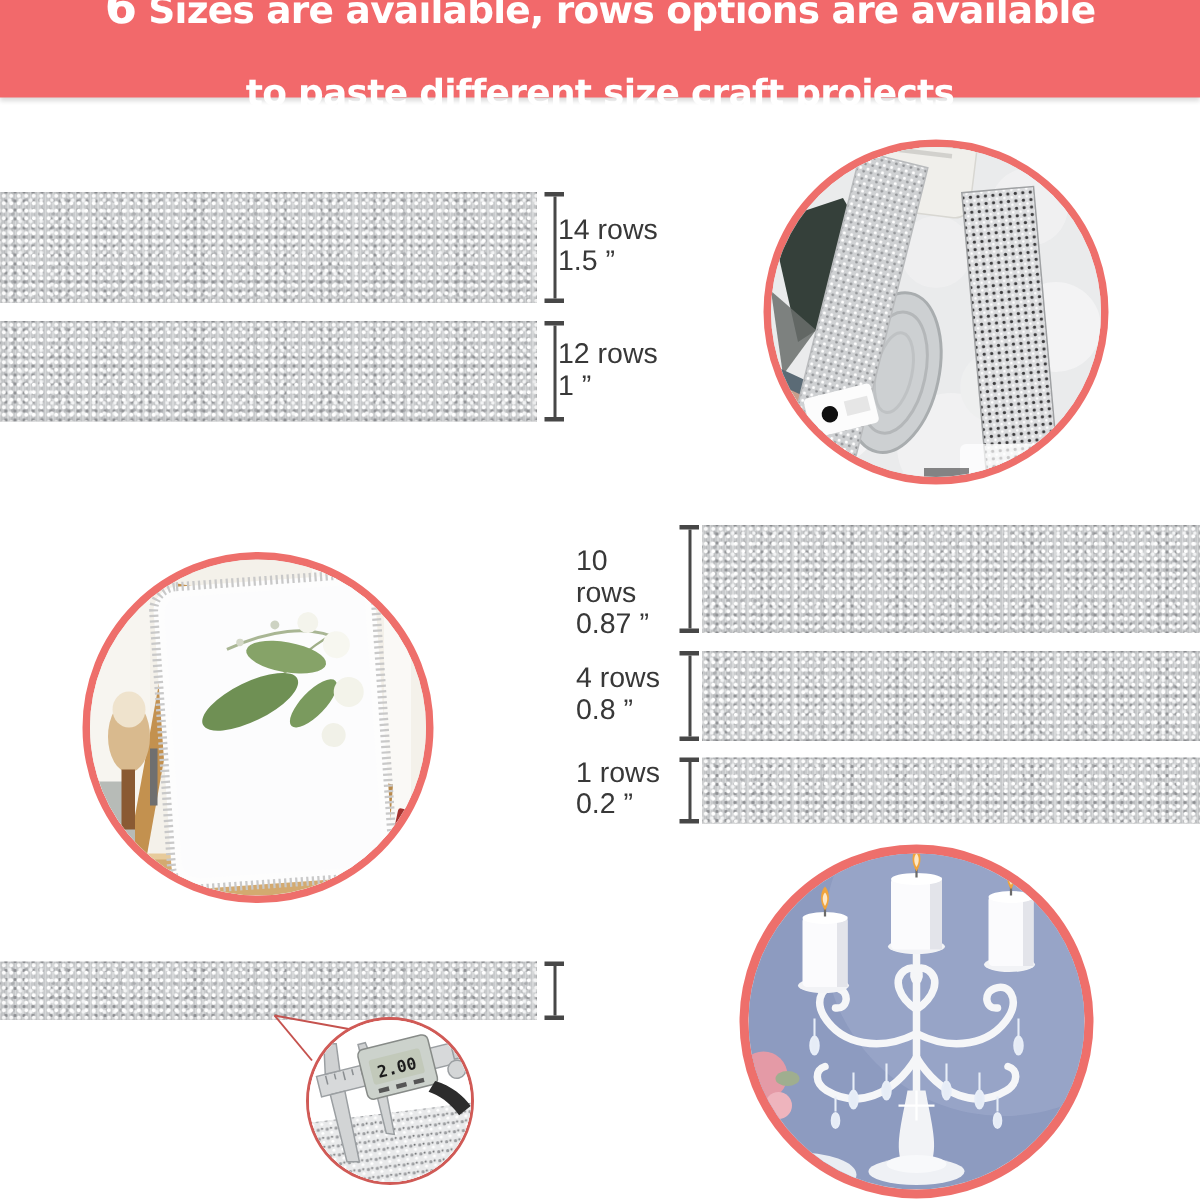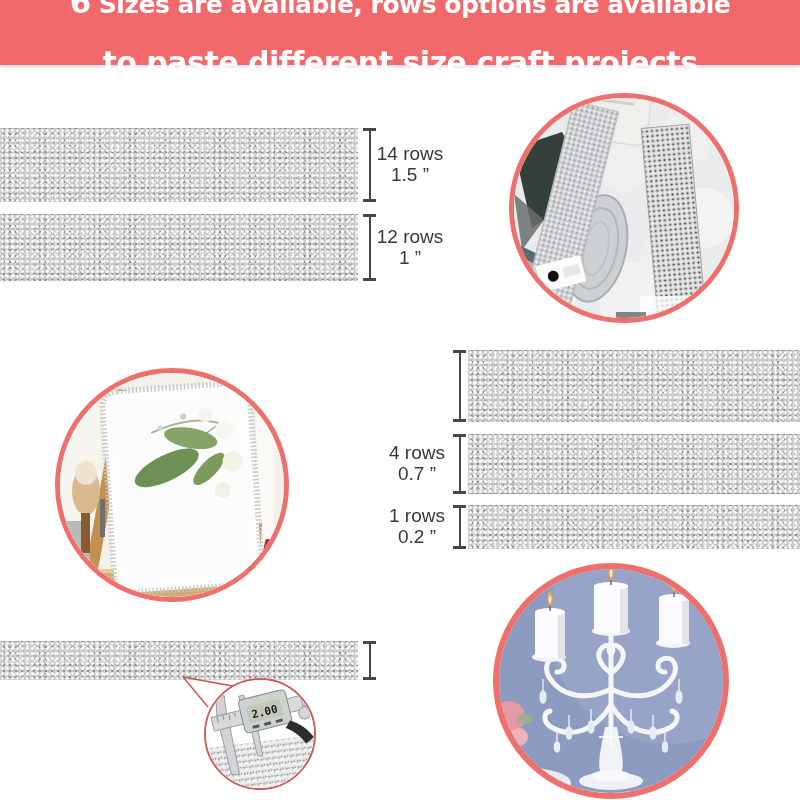--- a/index.html
+++ b/index.html
@@ -6,21 +6,21 @@
   .page{position:relative;width:800px;height:800px;background:#fff;overflow:hidden;
         font-family:"Liberation Sans",sans-serif;}
 
   
   .banner{position:absolute;left:0;top:0;width:800px;height:65px;background:#f2696b;color:#fff;
           display:flex;flex-direction:column;align-items:center;justify-content:center;
           font-family:"DejaVu Sans",sans-serif;font-weight:bold;line-height:1.08;
           box-shadow:0 2px 3px rgba(0,0,0,.14);}
   .banner .l1{font-size:25px;letter-spacing:-0.5px;display:flex;align-items:baseline;gap:8px;}
   .banner .num{font-size:31px;}
-  .banner .l2{font-size:30px;letter-spacing:-0.5px;margin-top:28px;}
+  .banner .l2{font-size:24px;letter-spacing:-0.5px;margin-top:28px;}
 
   
   .rhinestone{
     background-color:#c8cacc;
     background-image:
       radial-gradient(circle, #ffffff 1px, rgba(255,255,255,0) 1.7px),
       radial-gradient(circle, #f2f3f4 1px, rgba(255,255,255,0) 1.6px),
       radial-gradient(circle, #8f9194 .8px, rgba(0,0,0,0) 1.4px),
       radial-gradient(circle, #aaacaf .9px, rgba(0,0,0,0) 1.5px),
       repeating-linear-gradient(90deg, rgba(255,255,255,.28) 0 1px, rgba(0,0,0,0) 1px 2.6px,
@@ -28,21 +28,21 @@
     background-size:5px 5px,7px 7px,6px 6px,9px 9px,100% 100%;
     background-position:0 0,3px 2px,1px 3px,4px 1px,0 0;
     box-shadow:inset 0 0 4px rgba(0,0,0,.12);
   }
   .strip{position:absolute;}
 
   
   .bracket{position:absolute;width:13px;box-sizing:border-box;
            border-top:3px solid #474747;border-bottom:3px solid #474747;
            background:linear-gradient(#474747,#474747) center/2px 100% no-repeat;}
-  .sizelabel{position:absolute;color:#383838;text-align:center;font-size:19px;line-height:21px;
+  .sizelabel{position:absolute;color:#383838;font-size:19px;line-height:21px;
              font-family:"Liberation Sans",sans-serif;}
 
   
   .photo{position:absolute;border-radius:50%;border:5px solid #ee6f6b;overflow:hidden;
          box-sizing:border-box;background:#ececec;}
   .photo svg{display:block;width:100%;height:100%;}
   .magnifier{position:absolute;border-radius:50%;border:2px solid #d05a56;overflow:hidden;
              box-sizing:border-box;background:#fff;}
   .magnifier svg{display:block;width:100%;height:100%;}
   .callout{position:absolute;pointer-events:none;}
@@ -67,26 +67,30 @@
     <div>1.5 ”</div>
   </div>
 
   <div class="strip rhinestone" style="left:0;top:214px;width:358px;height:67px"></div>
   <div class="bracket" style="left:363px;top:214px;height:67px"></div>
   <div class="sizelabel" style="left:372px;top:226px;width:76px">
     <div>12 rows</div>
     <div>1 ”</div>
   </div>
 
+  <div class="sizelabel" style="left:384px;top:364px;width:66px">
+    <div>10 rows</div>
+    <div>0.87 ”</div>
+  </div>
   <div class="bracket" style="left:453px;top:350px;height:72px"></div>
   <div class="strip rhinestone" style="left:468px;top:350px;width:332px;height:72px"></div>
 
   <div class="sizelabel" style="left:384px;top:442px;width:66px">
     <div>4 rows</div>
-    <div>0.7 ”</div>
+    <div>0.8 ”</div>
   </div>
   <div class="bracket" style="left:453px;top:434px;height:60px"></div>
   <div class="strip rhinestone" style="left:468px;top:434px;width:332px;height:60px"></div>
 
   <div class="sizelabel" style="left:384px;top:505px;width:66px">
     <div>1 rows</div>
     <div>0.2 ”</div>
   </div>
   <div class="bracket" style="left:453px;top:505px;height:44px"></div>
   <div class="strip rhinestone" style="left:468px;top:505px;width:332px;height:44px"></div>

